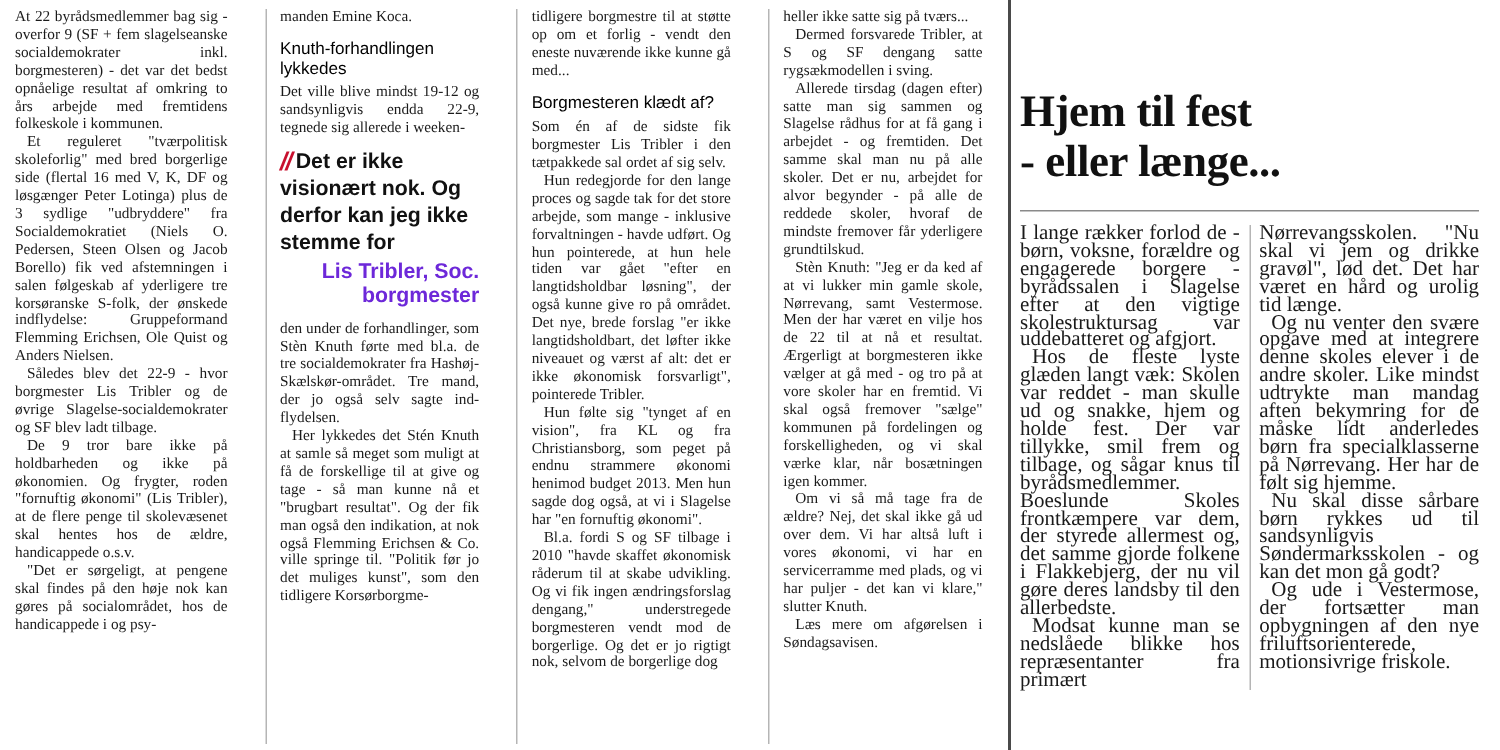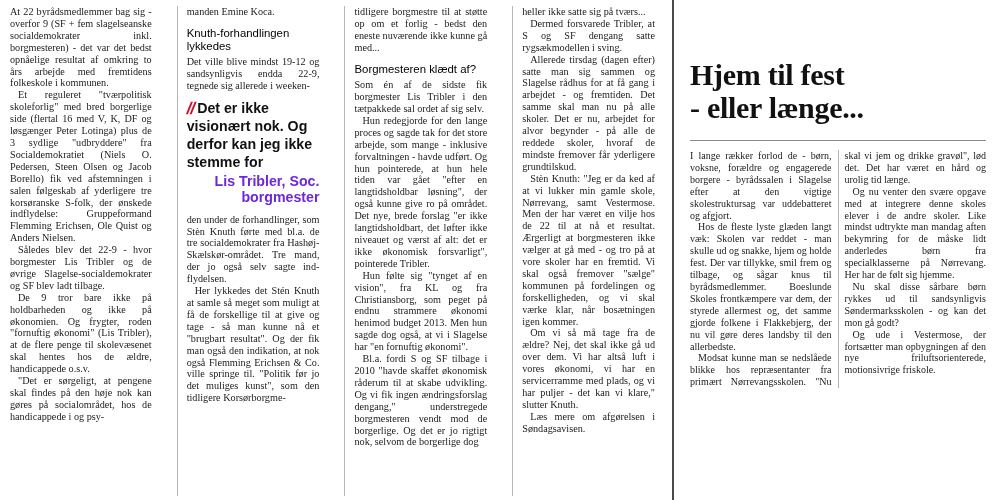--- a/index.html
+++ b/index.html
@@ -94,21 +94,21 @@
     color: #6d28d9;
     margin-top: 2px;
     text-align: right;
   }
   
   .feature {
     width: 328px;
     height: 500px;
     box-sizing: border-box;
     border-left: 2px solid #4a4a4a;
-    padding: 10px 14px 8px 16px;
+    padding: 10px 14px 8px 6px;
     background: #fff;
     position: relative;
   }
   .feature-title {
     font-family: "Liberation Serif", serif;
     font-size: 30px;
     line-height: 33px;
     font-weight: bold;
     color: #111;
     margin: 48px 0 0 0;
@@ -121,21 +121,21 @@
     border: 0;
     border-top: 1px solid #8a8a8a;
     margin: 16px 0 9px 0;
   }
   .feature-cols {
     column-count: 2;
     column-gap: 13px;
     column-rule: 1px solid #b5b5b5;
   }
   .feature p.body {
-    font-size: 10px;
+    font-size: 14px;
     line-height: 11.9px;
   }
 </style>
 </head>
 <body>
 
 <div class="page">
 
   <div class="news-area">
 
@@ -153,21 +153,21 @@
       <p class="body first">Det ville blive mindst 19-12 og sandsynligvis endda 22-9, tegnede sig allerede i weeken-</p>
       <div class="pullquote">
         <span class="bars">//</span><span class="pq-text">Det er ikke visionært nok. Og derfor kan jeg ikke stemme for</span>
         <span class="pq-attr">Lis Tribler, Soc. borgmester</span>
       </div>
       <p class="body first">den under de forhandlinger, som Stèn Knuth førte med bl.a. de tre socialdemokrater fra Hashøj-Skælskør-området. Tre mand, der jo også selv sagte ind-flydelsen.</p>
       <p class="body">Her lykkedes det Stén Knuth at samle så meget som muligt at få de forskellige til at give og tage - så man kunne nå et "brugbart resultat". Og der fik man også den indikation, at nok også Flemming Erichsen &amp; Co. ville springe til. "Politik før jo det muliges kunst", som den tidligere Korsørborgme-</p>
     </div>
 
     <div class="col c3">
-      <p class="body first">tidligere borgmestre til at støtte op om et forlig - bedst den eneste nuværende ikke kunne gå med...</p>
+      <p class="body first">tidligere borgmestre til at støtte op om et forlig - vendt den eneste nuværende ikke kunne gå med...</p>
       <h2 class="subhead">Borgmesteren klædt af?</h2>
       <p class="body first">Som én af de sidste fik borgmester Lis Tribler i den tætpakkede sal ordet af sig selv.</p>
       <p class="body">Hun redegjorde for den lange proces og sagde tak for det store arbejde, som mange - inklusive forvaltningen - havde udført. Og hun pointerede, at hun hele tiden var gået "efter en langtidsholdbar løsning", der også kunne give ro på området. Det nye, brede forslag "er ikke langtidsholdbart, det løfter ikke niveauet og værst af alt: det er ikke økonomisk forsvarligt", pointerede Tribler.</p>
       <p class="body">Hun følte sig "tynget af en vision", fra KL og fra Christiansborg, som peget på endnu strammere økonomi henimod budget 2013. Men hun sagde dog også, at vi i Slagelse har "en fornuftig økonomi".</p>
       <p class="body">Bl.a. fordi S og SF tilbage i 2010 "havde skaffet økonomisk råderum til at skabe udvikling. Og vi fik ingen ændringsforslag dengang," understregede borgmesteren vendt mod de borgerlige. Og det er jo rigtigt nok, selvom de borgerlige dog</p>
     </div>
 
     <div class="col c4">
       <p class="body first">heller ikke satte sig på tværs...</p>
       <p class="body">Dermed forsvarede Tribler, at S og SF dengang satte rygsækmodellen i sving.</p>

